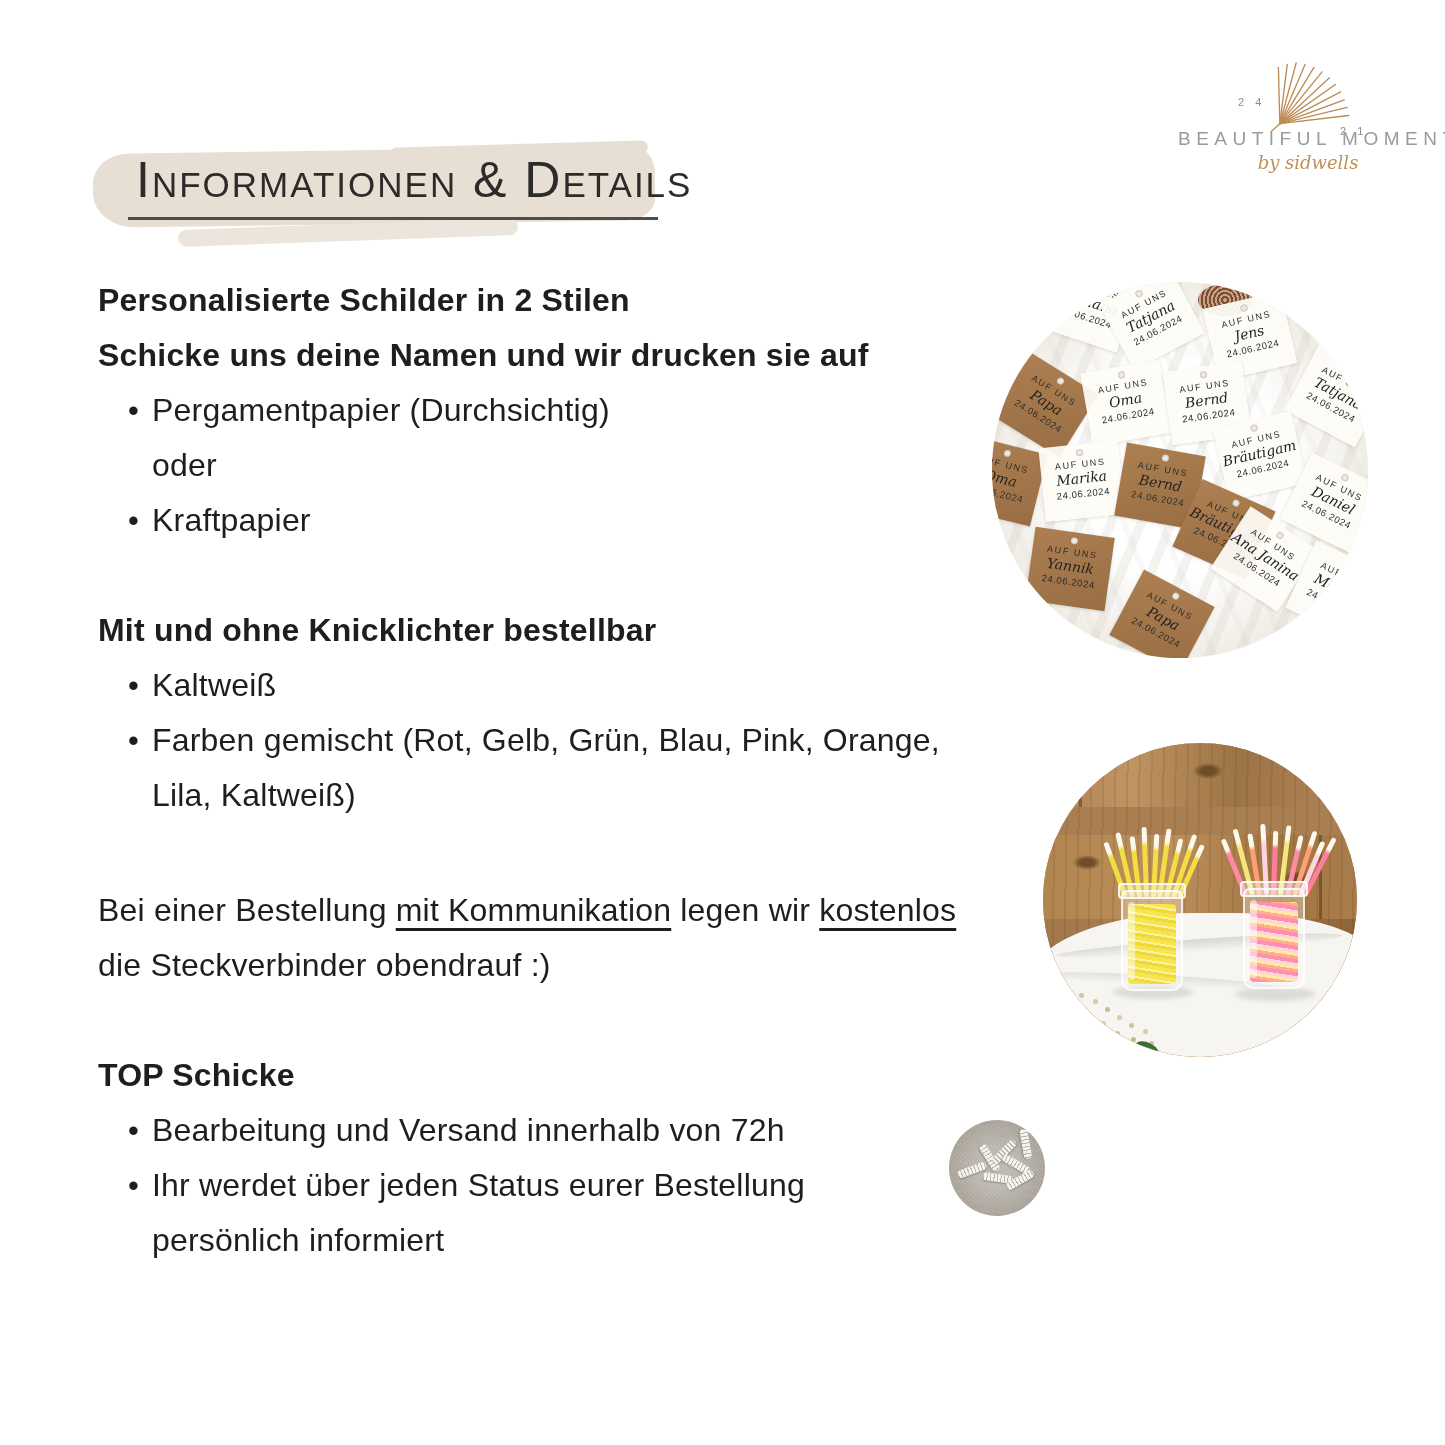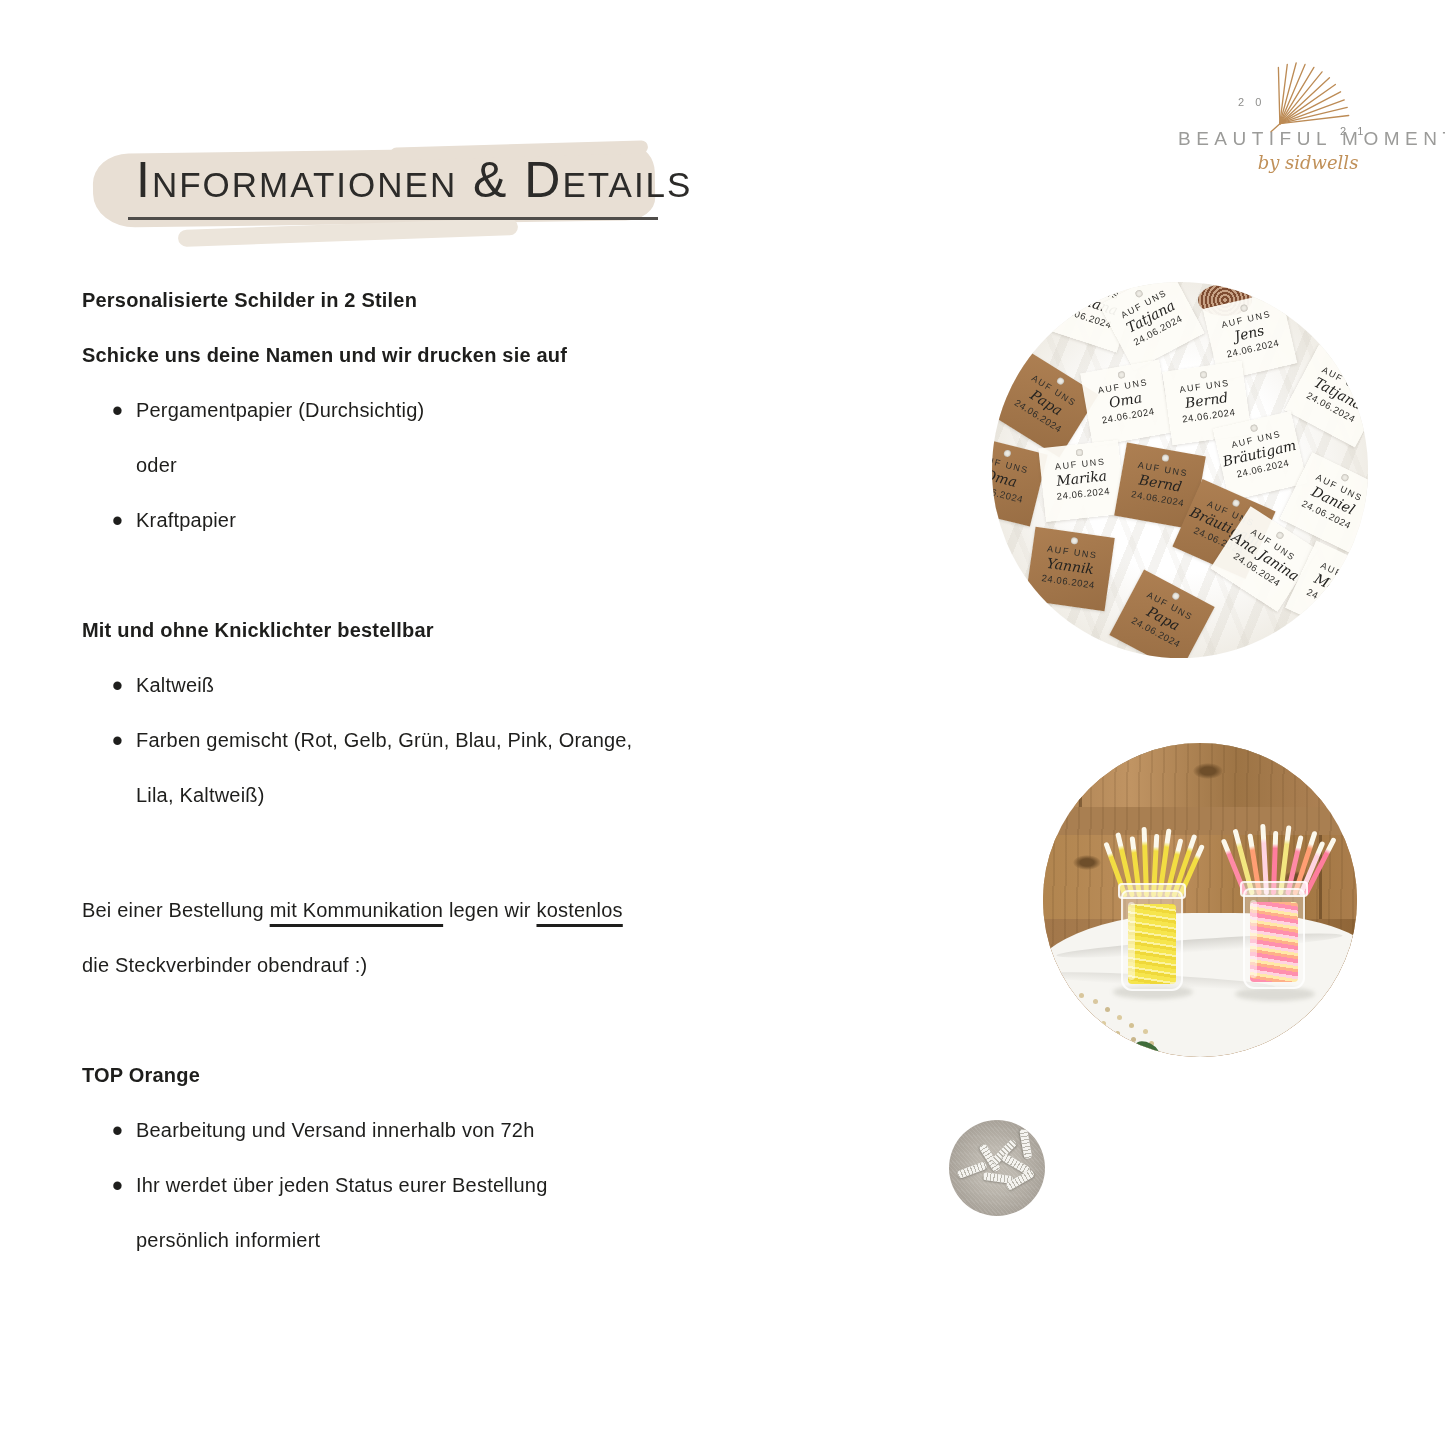--- a/index.html
+++ b/index.html
@@ -22,21 +22,21 @@
   .logo{position:absolute;left:1178px;top:60px;width:260px;height:130px;}
   .logo .leaf{position:absolute;left:78px;top:0px;width:104px;height:74px;}
   .logo .yr{position:absolute;top:36px;font-size:11px;letter-spacing:4px;color:#8e8e8c;}
   .logo .yr-left{left:60px;}
   .logo .yr-right{left:162px;margin-top:29px;}
   .logo .brand{position:absolute;left:0;top:68px;width:260px;text-align:center;
     font-size:19px;letter-spacing:5.5px;color:#9b9b99;white-space:nowrap;}
   .logo .byline{position:absolute;left:0;top:92px;width:260px;text-align:center;
     font-family:"DejaVu Serif",serif;font-style:italic;font-size:18px;color:#c09058;}
   
-  .tblock{position:absolute;left:82px;width:918px;font-size:20px;line-height:55px;letter-spacing:0.2px;}
+  .tblock{position:absolute;left:98px;width:918px;font-size:32px;line-height:55px;letter-spacing:0.2px;}
   .tblock .h{font-weight:700;}
   .tblock .sub{font-weight:700;}
   ul.bullets{list-style:none;margin:0;padding:0;}
   ul.bullets li{position:relative;padding-left:54px;}
   ul.bullets li::before{content:"\2022";position:absolute;left:30px;top:0;font-size:31px;}
   ul.bullets li.no-bullet::before{content:"";}
   .u{text-decoration:underline;text-decoration-thickness:2.5px;text-underline-offset:7px;}
   
   .circle{position:absolute;border-radius:50%;overflow:hidden;}
   
@@ -120,21 +120,21 @@
         <path d="M22,86 L79,16"></path>
       <path d="M22,86 L89,24"></path>
         <path d="M22,86 L97,33"></path>
         <path d="M22,86 L104,43"></path>
       <path d="M22,86 L109,54"></path>
         <path d="M22,86 L113,64"></path>
         <path d="M22,86 L115,75"></path>
       <path d="M22,86 L10,97"></path>
     </g>
   </svg>
-  <span class="yr yr-left">2 0</span>
+  <span class="yr yr-left">2 4</span>
   <span class="yr yr-right">2 1</span>
   <div class="brand">BEAUTIFUL MOMENTS</div>
   <div class="byline">by sidwells</div>
 </div>
 
 <div class="tblock" style="top:273px;">
   <div class="h">Personalisierte Schilder in 2 Stilen</div>
   <div class="sub">Schicke uns deine Namen und wir drucken sie auf</div>
   <ul class="bullets">
     <li>Pergamentpapier (Durchsichtig)</li>
@@ -153,21 +153,21 @@
       </li>
   </ul>
 </div>
 
 <div class="tblock" style="top:883px;">
   <div><span>Bei einer Bestellung </span><span class="u">mit Kommunikation</span><span> legen wir </span><span class="u">kostenlos</span></div>
   <div>die Steckverbinder obendrauf :)</div>
 </div>
 
 <div class="tblock" style="top:1048px;">
-  <div class="h">TOP Orange</div>
+  <div class="h">TOP Schicke</div>
   <ul class="bullets">
     <li>Bearbeitung und Versand innerhalb von 72h</li>
     <li>
         <span style="display:block;">Ihr werdet über jeden Status eurer Bestellung</span>
         <span style="display:block;">persönlich informiert</span>
       </li>
   </ul>
 </div>
 
 <div class="circle photo-tags">

